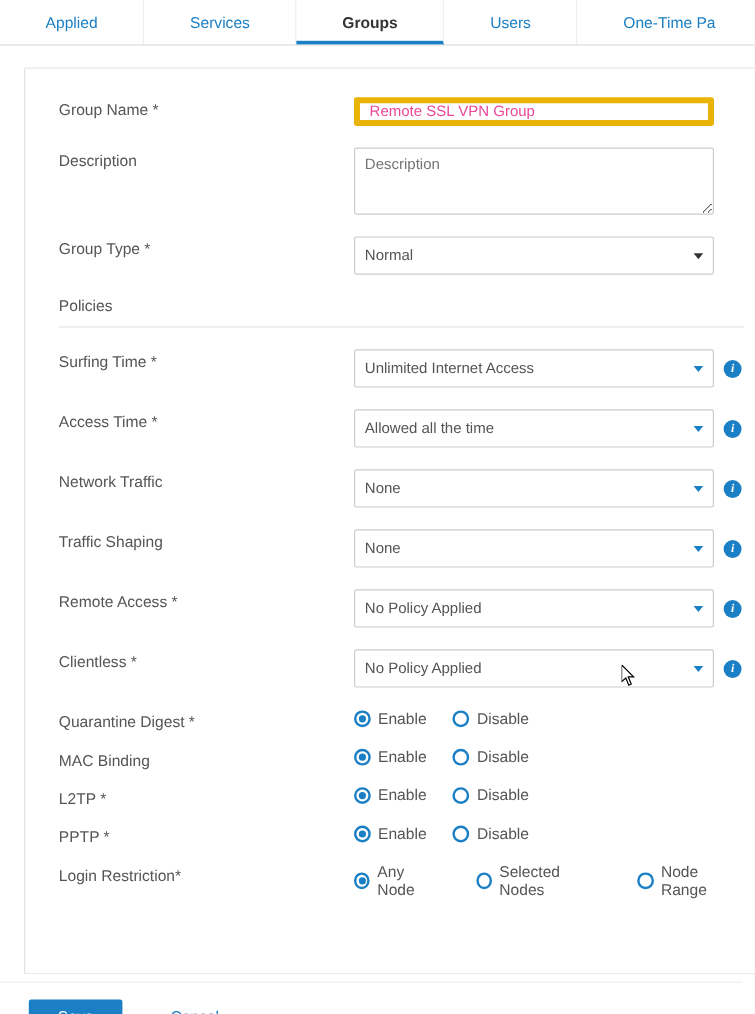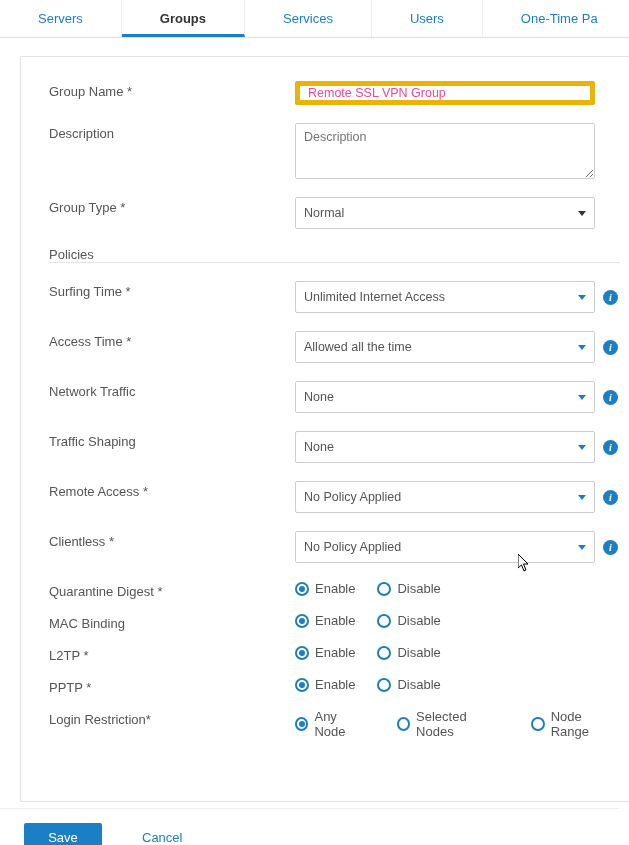--- a/index.html
+++ b/index.html
@@ -120,20 +120,21 @@
     align-items: center;
     justify-content: center;
     flex: 0 0 15px;
     cursor: pointer;
     font-family: Georgia, serif;
   }
   .section-title {
     font-size: 13px;
     color: #555;
     margin: 12px 0 18px 0;
+    padding-bottom: 10px;
     border-bottom: 1px solid #e5e5e5;
     width: 100%;
   }
   .radio-group {
     display: flex;
     gap: 22px;
     align-items: flex-start;
   }
   .radio-opt {
     display: inline-flex;
@@ -188,23 +189,23 @@
     border: none;
     color: #1a7fc4;
     font-size: 13px;
     cursor: pointer;
   }
 </style>
 </head>
 <body>
 
 <div class="tabs">
-  <div class="tab">Servers</div>
+  <div class="tab">Applied</div>
+  <div class="tab">Services</div>
   <div class="tab active">Groups</div>
-  <div class="tab">Services</div>
   <div class="tab">Users</div>
   <div class="tab">One-Time Pa</div>
 </div>
 
 <div class="panel">
 
   <div class="form-row">
     <div class="label-col">Group Name *</div>
     <div class="input-col">
       <input type="text" value="Remote SSL VPN Group" style="">

